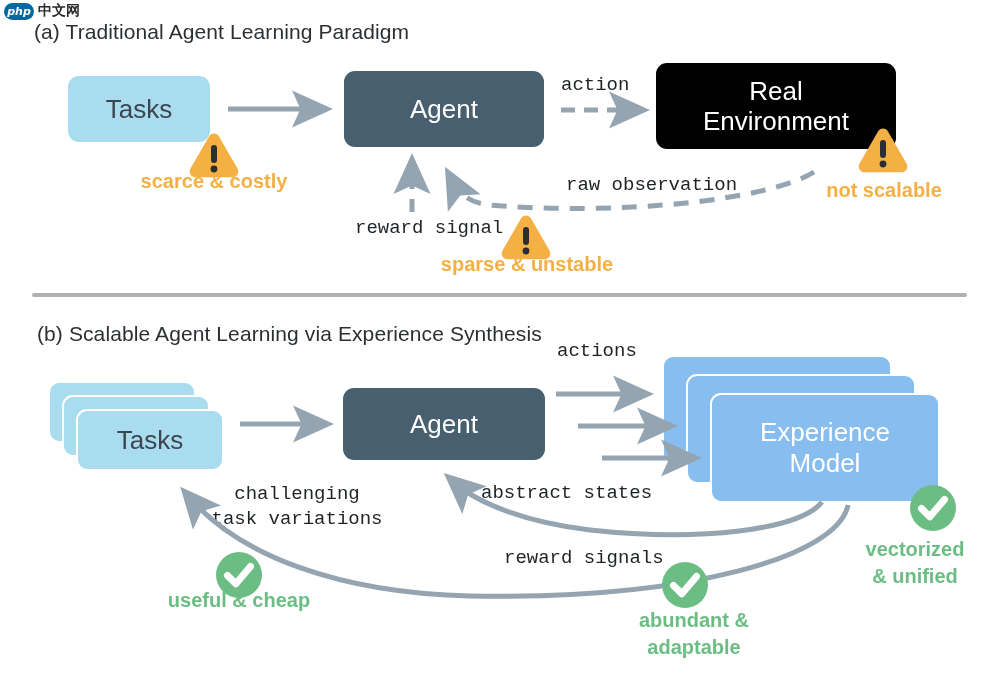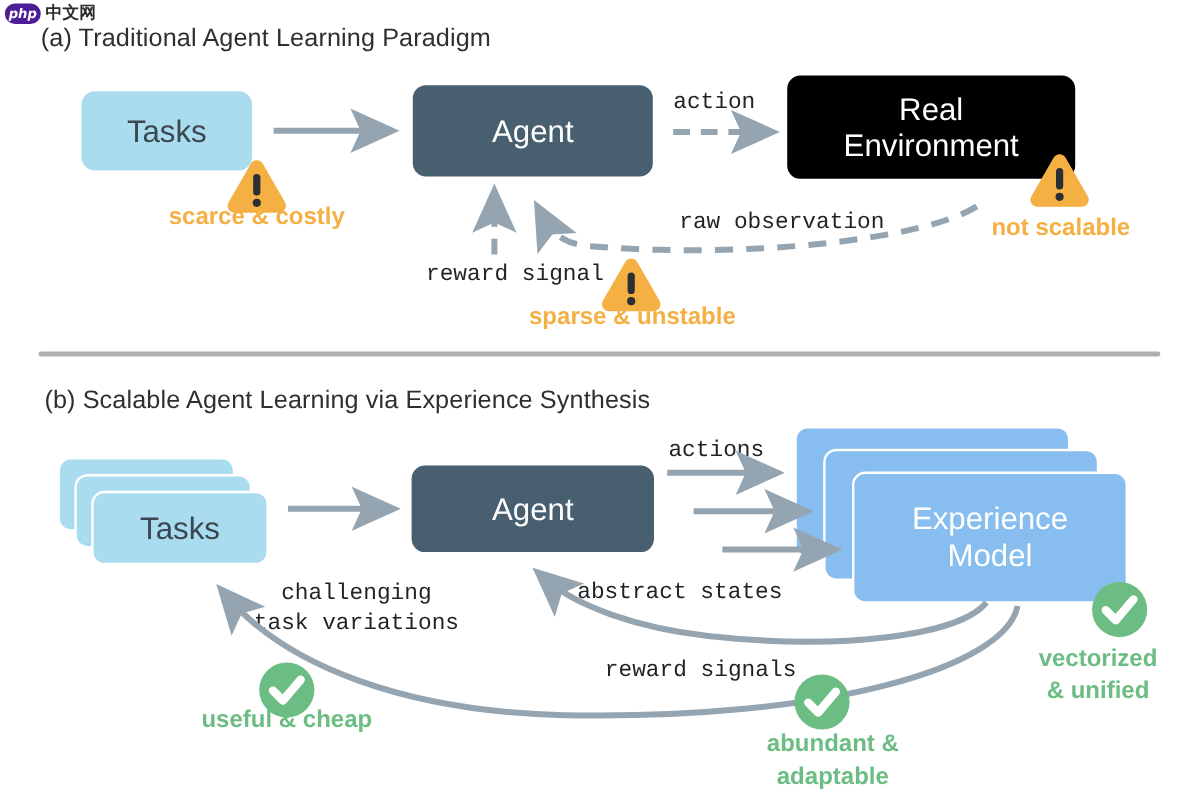--- a/index.html
+++ b/index.html
@@ -3,21 +3,21 @@
 <meta charset="utf-8">
 <style>
   html,body{margin:0;padding:0;background:#ffffff;}
   body{width:999px;height:675px;position:relative;overflow:hidden;
        font-family:"Liberation Sans","DejaVu Sans",sans-serif;}
   .stage{position:absolute;left:0;top:0;width:999px;height:675px;}
   svg.layer{position:absolute;left:0;top:0;width:999px;height:675px;pointer-events:none;}
 
   
   .wm{position:absolute;left:4px;top:2px;display:flex;align-items:center;gap:4px;}
-  .wm-badge{width:30px;height:17px;border-radius:9px;background:#4c1d95;color:#fff;
+  .wm-badge{width:30px;height:17px;border-radius:9px;background:#0369a1;color:#fff;
             font-size:11px;font-style:italic;font-weight:bold;display:flex;
             align-items:center;justify-content:center;letter-spacing:0px;
             font-family:"DejaVu Sans",sans-serif;}
   .wm-txt{font-size:14px;font-weight:bold;color:#2b2b2b;font-family:"DejaVu Sans",sans-serif;}
 
   
   .panel-title{position:absolute;font-size:21px;color:#2d3033;letter-spacing:.1px;
                font-family:"Liberation Sans",sans-serif;white-space:nowrap;}
 
   .divider{position:absolute;background:#aeb0b2;border-radius:2px;}
@@ -96,21 +96,21 @@
   </div>
 
   <div class="card card-env" style="left:662px;top:355px;width:230px;height:110px;"></div>
   <div class="card card-env" style="left:686px;top:374px;width:230px;height:110px;"></div>
   <div class="card card-env" style="left:710px;top:393px;width:230px;height:110px;"></div>
   <div class="card-label" style="left:710px;top:393px;width:230px;height:110px;flex-direction:column;color:#ffffff;font-size:26px;">
     <span>Experience</span>
     <span>Model</span>
   </div>
 
-  <div class="lbl" style="left:557px;top:340px;margin-top:24px;">actions</div>
+  <div class="lbl" style="left:557px;top:340px;">actions</div>
   <div class="lbl" style="left:481px;top:482px;">abstract states</div>
   <div class="lbl c" style="left:297px;top:482px;width:210px;line-height:1.3;">
     <div>challenging</div>
     <div>task variations</div>
   </div>
   <div class="lbl" style="left:504px;top:547px;">reward signals</div>
 
   <div class="ok-txt" style="left:239px;top:589px;">useful &amp; cheap</div>
   <div class="ok-txt" style="left:694px;top:607px;line-height:1.35;">
     <div>abundant &amp;</div>

